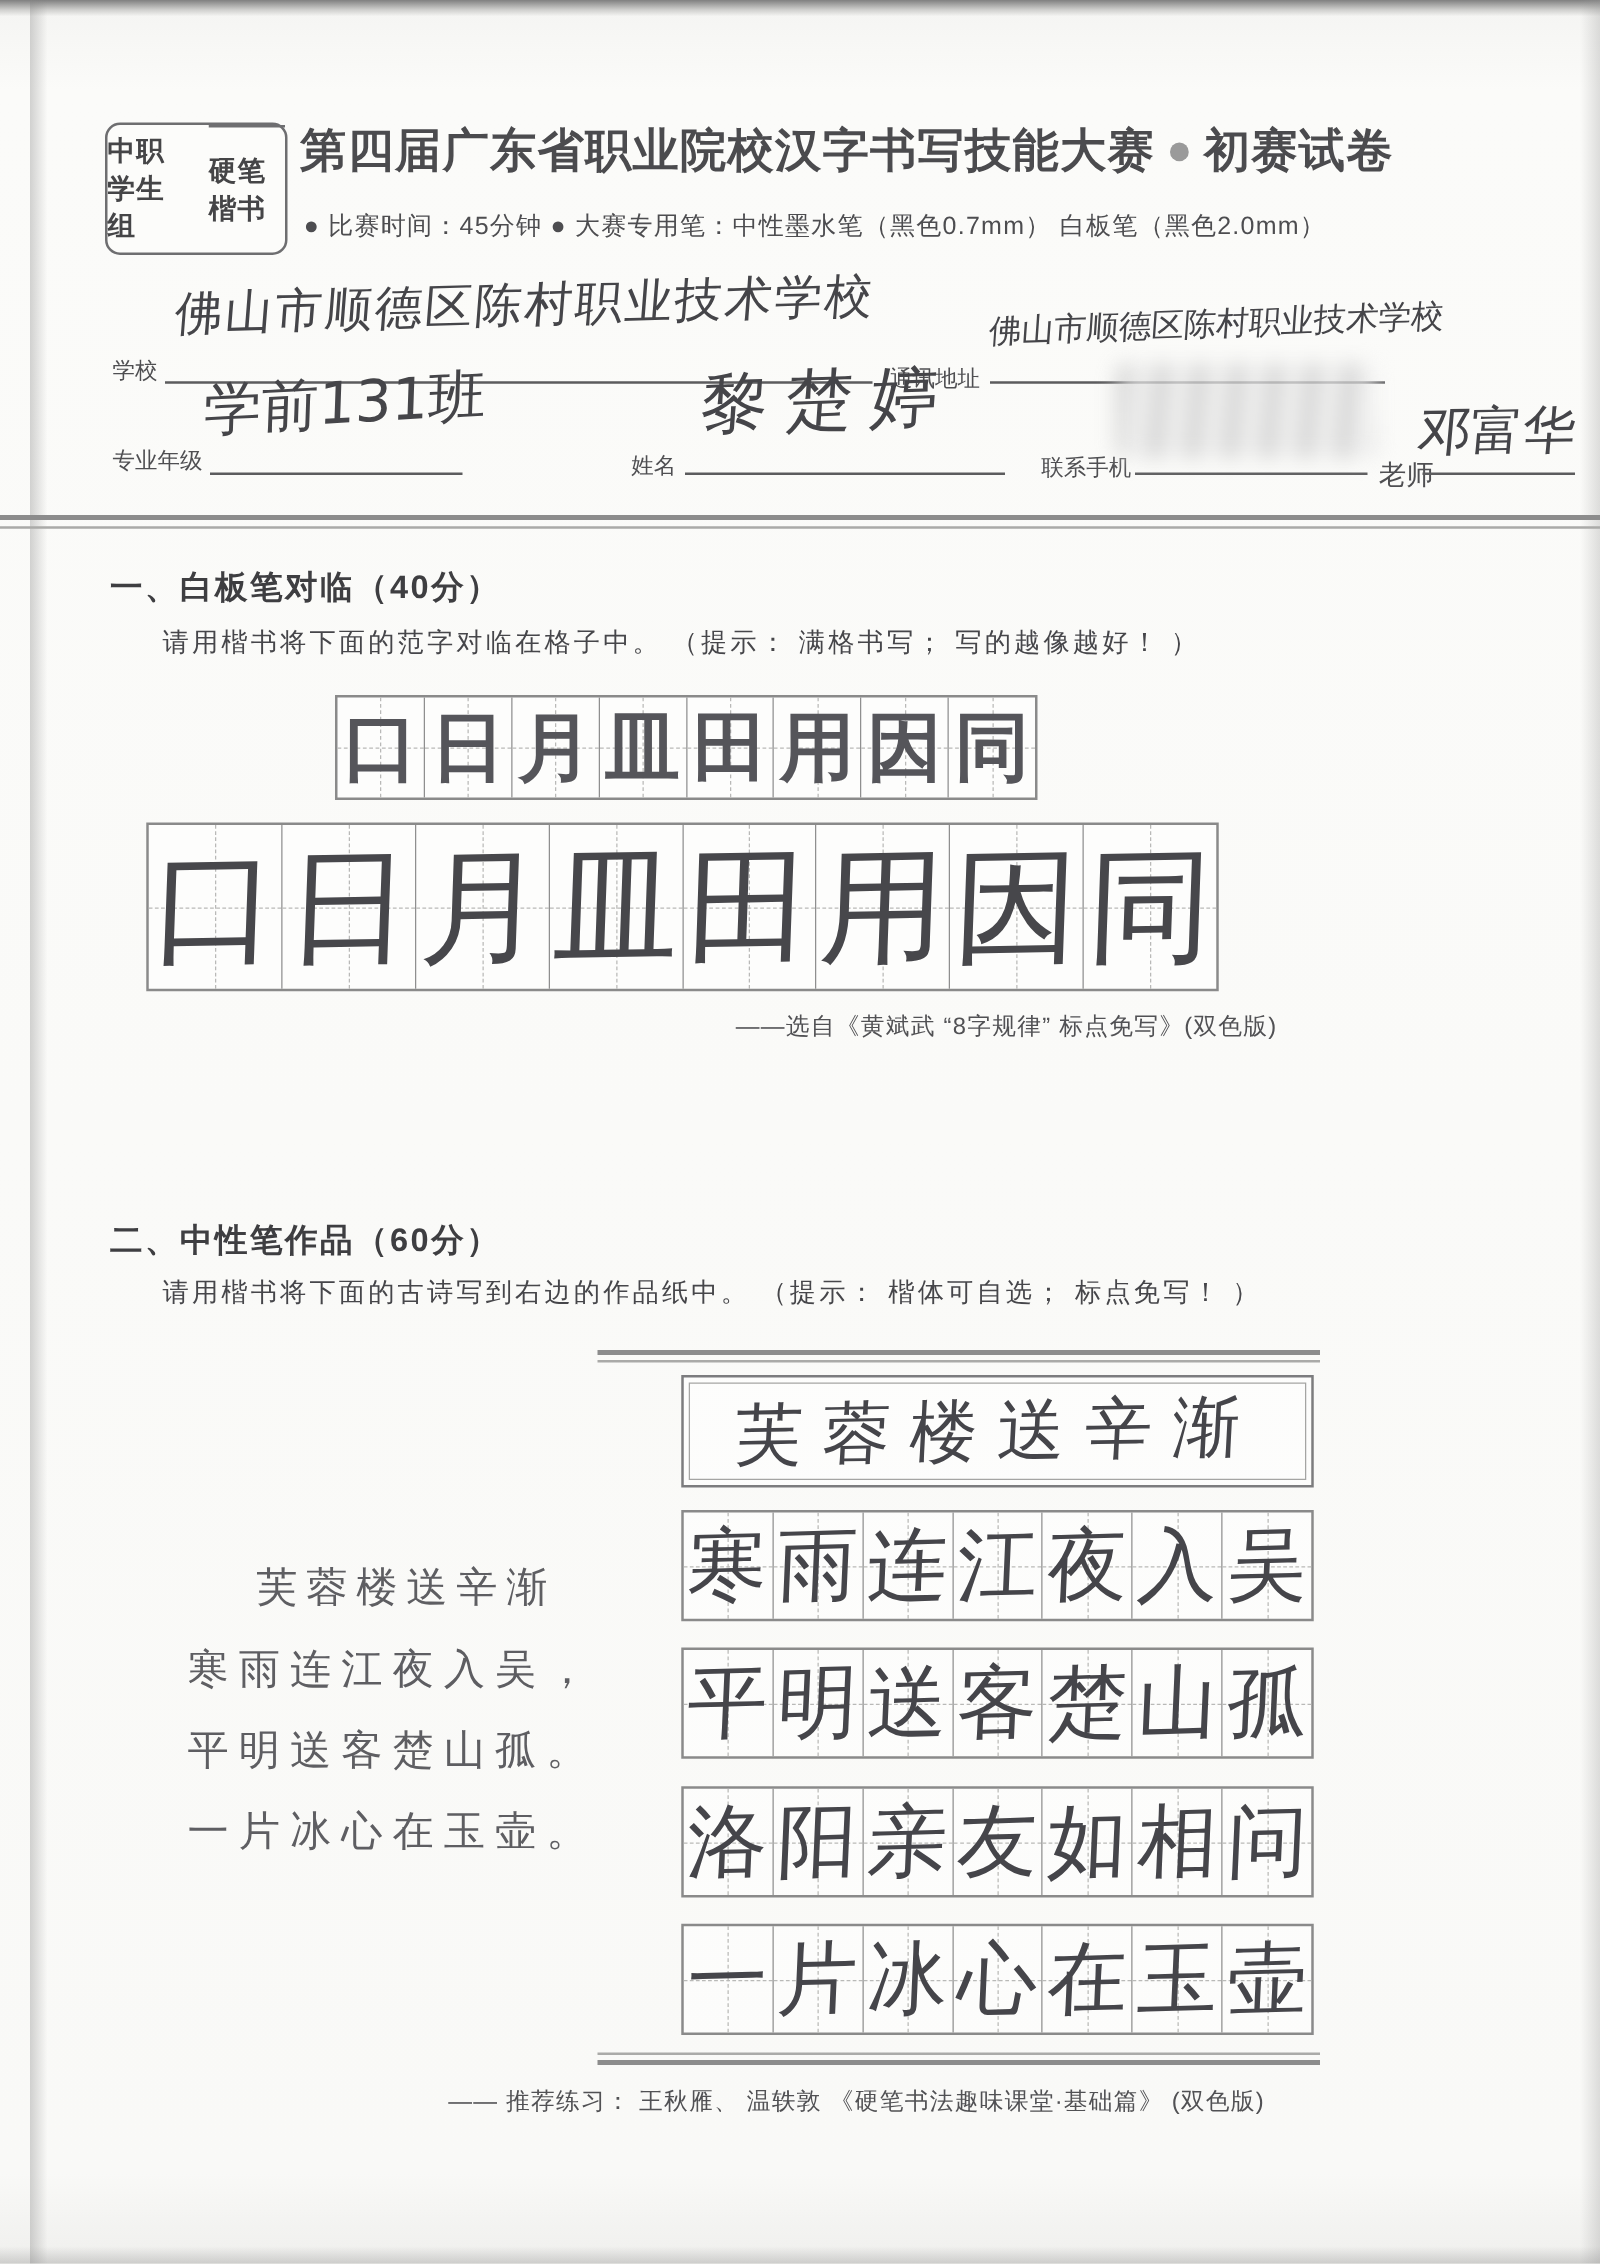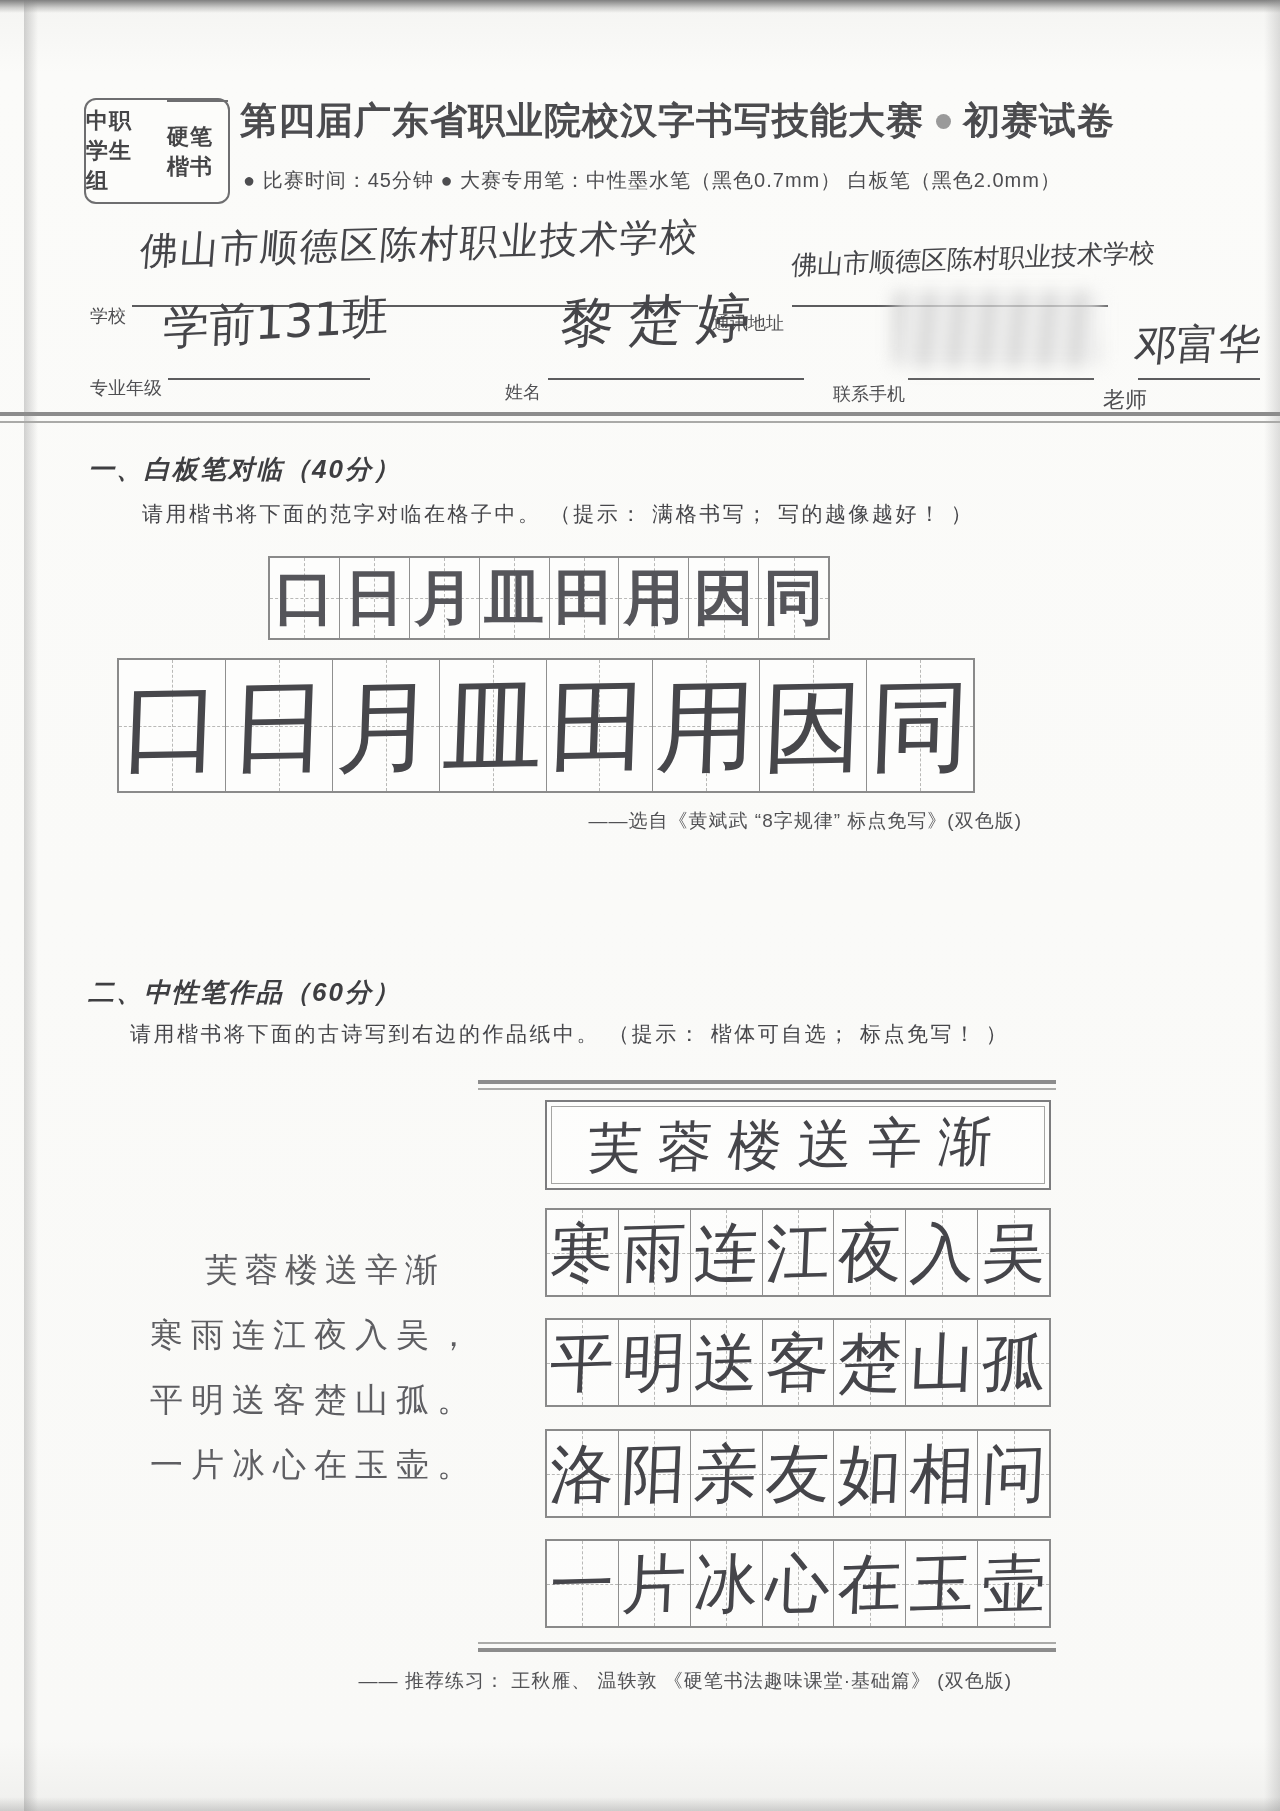--- a/index.html
+++ b/index.html
@@ -25,36 +25,36 @@
     font-weight:bold;font-size:22px;color:#454547;letter-spacing:1px;}
   .group-box .row + .row{border-top:2px solid #6e6e70;margin-left:20px;}
   .main-title{position:absolute;left:240px;top:96px;display:flex;align-items:center;
     font-weight:bold;font-size:37px;color:#4b4b4e;letter-spacing:1px;white-space:nowrap;}
   .title-bullet{display:inline-block;width:15px;height:15px;border-radius:50%;
     background:#9a9a9a;margin:0 12px;}
   .subtitle{position:absolute;left:243px;top:167px;font-size:20px;color:#4d4d50;
     letter-spacing:1px;white-space:nowrap;font-weight:500;}
 
   
-  .f-label{position:absolute;font-size:18px;color:#4f4f52;white-space:nowrap;margin-top:20px;}
+  .f-label{position:absolute;font-size:18px;color:#4f4f52;white-space:nowrap;}
   .f-line{position:absolute;border-bottom:2px solid #5c5c5e;height:0;}
   .hw{font-family:"DejaVu Sans",sans-serif;color:#454549;white-space:nowrap;
     transform-origin:left bottom;}
   .f-value{position:absolute;}
   .blur-blob{position:absolute;left:893px;top:291px;width:208px;height:76px;border-radius:8px;
     background:repeating-linear-gradient(95deg,#c9c9c9 0 14px,#efefef 14px 30px);
     filter:blur(8px);opacity:.75;}
 
   
   .rule{position:absolute;}
   .rule-thick{height:4px;background:#8c8c8c;}
   .rule-thin{height:2px;background:#aaaaa8;}
 
   .sec-heading{position:absolute;font-size:26px;font-weight:600;color:#3e3e41;
-    letter-spacing:2px;white-space:nowrap;font-style:italic;}
+    letter-spacing:2px;white-space:nowrap;}
   .instruction{position:absolute;font-size:21px;color:#46464a;letter-spacing:2.5px;white-space:nowrap;}
 
   
   .grid{position:absolute;display:flex;border:2px solid #8a8a8a;background:rgba(255,255,255,.55);box-sizing:border-box;}
   .cell{flex:1;position:relative;display:flex;align-items:center;justify-content:center;}
   .cell + .cell{border-left:1.5px solid #8f8f8f;}
   .cell::before{content:"";position:absolute;left:50%;top:0;bottom:0;border-left:1.5px dashed #b9b9b7;}
   .cell::after{content:"";position:absolute;top:50%;left:0;right:0;border-top:1.5px dashed #b9b9b7;}
   .cell-char{position:relative;z-index:1;line-height:1;}
   .model-grid{left:268px;top:556px;width:562px;height:84px;}
@@ -120,21 +120,21 @@
   <div class="f-line" style="left:908px;top:378px;width:186px;"></div>
   <div class="blur-blob"></div>
   <div class="f-label" style="left:1103px;top:365px;font-size:22px;">老师</div>
   <div class="f-line" style="left:1138px;top:378px;width:122px;"></div>
   <div class="f-value hw" style="left:1132px;top:318px;font-size:42px;transform:rotate(-1deg) skewX(-6deg);">邓富华</div>
 
   <div class="rule rule-thick" style="left:0;top:412px;width:1280px;"></div>
   <div class="rule rule-thin" style="left:0;top:421px;width:1280px;"></div>
 
   <div class="sec-heading" style="left:88px;top:452px;">一、白板笔对临（40分）</div>
-  <div class="instruction" style="left:142px;top:500px;">请用楷书将下面的范字对临在格子中。 （提示： 满格书写； 写的越像越好！ ）</div>
+  <div class="instruction" style="left:130px;top:500px;font-family:Liberation Serif, serif;">请用楷书将下面的范字对临在格子中。 （提示： 满格书写； 写的越像越好！ ）</div>
 
   <div class="grid model-grid">
       <div class="cell">
         <span class="cell-char">口</span>
       </div>
       <div class="cell">
         <span class="cell-char">日</span>
       </div>
       <div class="cell">
         <span class="cell-char">月</span>

